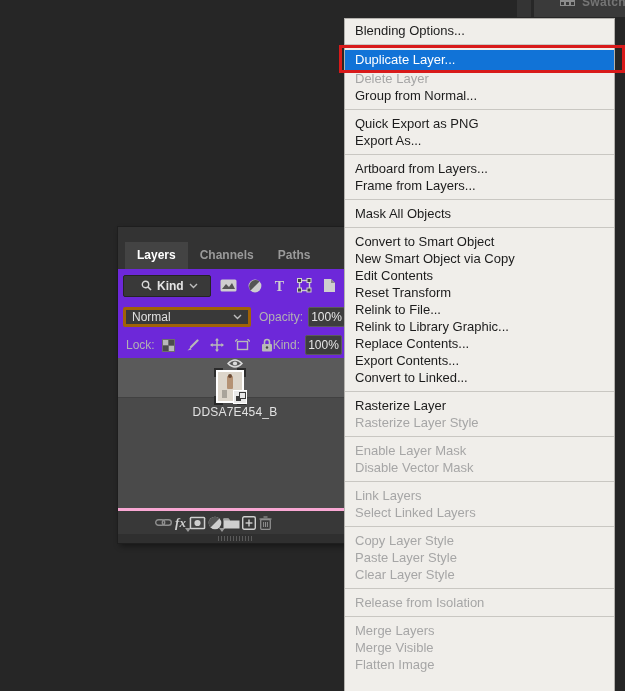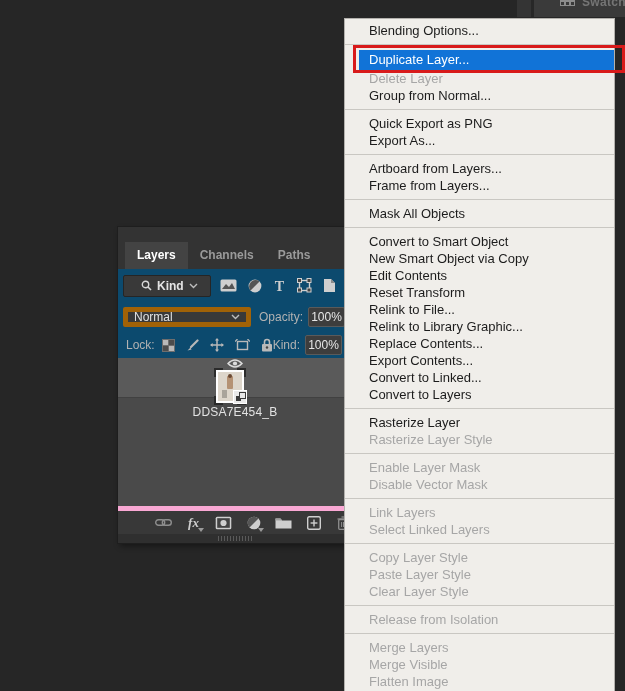--- a/index.html
+++ b/index.html
@@ -21,39 +21,39 @@
     position:absolute;left:17px;top:0;right:0;height:17px;background:#3a3a3a;
   }
   .swatches-grid-icon{position:absolute;left:26px;top:-4px;}
   .swatches-label{
     position:absolute;left:48px;top:-5px;color:#757575;font-size:12px;font-weight:bold;
     letter-spacing:.3px;white-space:nowrap;
   }
   
   .layers-panel{
     position:absolute;left:118px;top:227px;width:234px;height:316px;
-    background:#0c4a6e;box-shadow:0 0 0 1px #1e1e1e, 2px 3px 6px rgba(0,0,0,.45);
+    background:#6d28d9;box-shadow:0 0 0 1px #1e1e1e, 2px 3px 6px rgba(0,0,0,.45);
     display:flex;flex-direction:column;z-index:2;color:#c9c9c9;font-size:12px;
   }
   .panel-topbar{height:15px;background:#333333;flex:none;}
   .panel-tabs{height:27px;background:#333333;flex:none;display:flex;align-items:stretch;padding-left:7px;}
   .panel-tab{
     padding:0 12px;line-height:27px;font-size:12px;font-weight:bold;color:#9a9a9a;cursor:default;
   }
   .panel-tab.active{background:#434343;color:#ffffff;}
   .filter-row{height:33px;flex:none;display:flex;align-items:center;padding:0 5px;gap:9px;}
   .kind-combo{
     width:88px;height:22px;background:#393939;border:1px solid #252525;border-radius:2px;
     display:flex;align-items:center;padding:0 17px;gap:5px;box-sizing:border-box;flex:none;
   }
   .kind-combo .combo-label{color:#e3e3e3;font-size:12px;font-weight:bold;flex:1;}
   .filter-icons{display:flex;align-items:center;gap:11px;overflow:hidden;flex:1;}
   .blend-row{height:30px;flex:none;display:flex;align-items:center;padding:0 5px;}
   .blend-combo{
-    width:128px;height:20px;background:#393939;border:5px solid #a16207;border-radius:2px;
+    width:128px;height:20px;background:#393939;border:3px solid #a16207;border-radius:2px;
     display:flex;align-items:center;padding:0 6px;box-sizing:border-box;flex:none;
   }
   .blend-combo .combo-label{color:#e0e0e0;font-size:12px;flex:1;}
   .row-label{color:#b2b2b2;font-size:12px;margin-left:8px;white-space:nowrap;}
   .value-box{
     margin-left:5px;width:37px;height:20px;background:#3d3d3d;border:1px solid #5a5a5a;
     border-radius:2px;display:flex;align-items:center;justify-content:center;
     color:#e6e6e6;font-size:12px;box-sizing:border-box;flex:none;
   }
   .value-chevron{margin-left:3px;flex:none;display:flex;}
@@ -81,41 +81,41 @@
   .corner.bl{left:0;bottom:0;border-right:none;border-top:none;}
   .corner.br{right:2px;bottom:0;border-left:none;border-top:none;}
   .so-badge{
     position:absolute;right:1px;bottom:1px;width:14px;height:14px;background:#e9e9e9;
     border:1px solid #ffffff;box-sizing:border-box;
   }
   .so-badge .sq1{position:absolute;left:2px;bottom:2px;width:5px;height:5px;background:#3a3a3a;}
   .so-badge .sq2{position:absolute;left:5px;bottom:4px;width:5px;height:5px;border:1px solid #3a3a3a;background:#e9e9e9;}
   .layer-name{color:#e2e2e2;font-size:12px;letter-spacing:.2px;}
   .bottom-bar{
-    height:23px;flex:none;background:#383838;border-top:5px solid #f9a8d4;
-    display:flex;align-items:center;padding-left:37px;gap:13px;
+    height:23px;flex:none;background:#383838;border-top:3px solid #f9a8d4;
+    display:flex;align-items:center;padding-left:37px;
   }
   .bb-icon{position:relative;display:flex;align-items:center;justify-content:center;width:17px;height:17px;}
   .fx-text{color:#cfcfcf;font-size:13px;font-style:italic;font-weight:bold;font-family:"Liberation Serif",serif;}
   .mini-caret{position:absolute;right:-2px;bottom:-1px;width:0;height:0;border-left:3px solid transparent;border-right:3px solid transparent;border-top:4px solid #9a9a9a;}
   .gripper{
     height:9px;flex:none;background:#2f2f2f;position:relative;
   }
   .gripper-dots{
     position:absolute;left:50%;top:2px;transform:translateX(-50%);
     width:34px;height:5px;
     background:repeating-linear-gradient(90deg,#5a5a5a 0 1px,transparent 1px 3px);
   }
   
   .context-menu{
     position:absolute;left:344px;top:18px;width:271px;z-index:10;
     background:#f0eeea;border:1px solid #b3b1ad;box-sizing:border-box;
     padding:3px 0 20px;color:#1c1c1c;font-size:13px;
   }
-  .menu-item{height:17px;line-height:17px;padding-left:10px;white-space:nowrap;cursor:default;margin-left:14px;}
+  .menu-item{height:17px;line-height:17px;padding-left:10px;white-space:nowrap;cursor:default;}
   .menu-item.disabled{color:#a6a6a6;}
   .menu-item.highlighted{
     position:relative;height:20px;line-height:20px;color:#ffffff;
   }
   .annotation-box{
     position:absolute;left:-6px;right:-11px;top:-5px;bottom:-3px;
     pointer-events:none;z-index:3;
   }
   .menu-sep{height:1px;background:#c9c7c2;margin:5px 0;}
   svg{display:block;}
@@ -375,21 +375,20 @@
     <div class="menu-sep"></div>
     <div class="menu-item">Convert to Smart Object</div>
     <div class="menu-item">New Smart Object via Copy</div>
     <div class="menu-item">Edit Contents</div>
     <div class="menu-item">Reset Transform</div>
     <div class="menu-item">Relink to File...</div>
     <div class="menu-item">Relink to Library Graphic...</div>
     <div class="menu-item">Replace Contents...</div>
     <div class="menu-item">Export Contents...</div>
     <div class="menu-item">Convert to Linked...</div>
-    <div class="menu-item">Convert to Layers</div>
     <div class="menu-sep"></div>
     <div class="menu-item">Rasterize Layer</div>
     <div class="menu-item disabled">Rasterize Layer Style</div>
     <div class="menu-sep"></div>
     <div class="menu-item disabled">Enable Layer Mask</div>
     <div class="menu-item disabled">Disable Vector Mask</div>
     <div class="menu-sep"></div>
     <div class="menu-item disabled">Link Layers</div>
     <div class="menu-item disabled">Select Linked Layers</div>
     <div class="menu-sep"></div>

